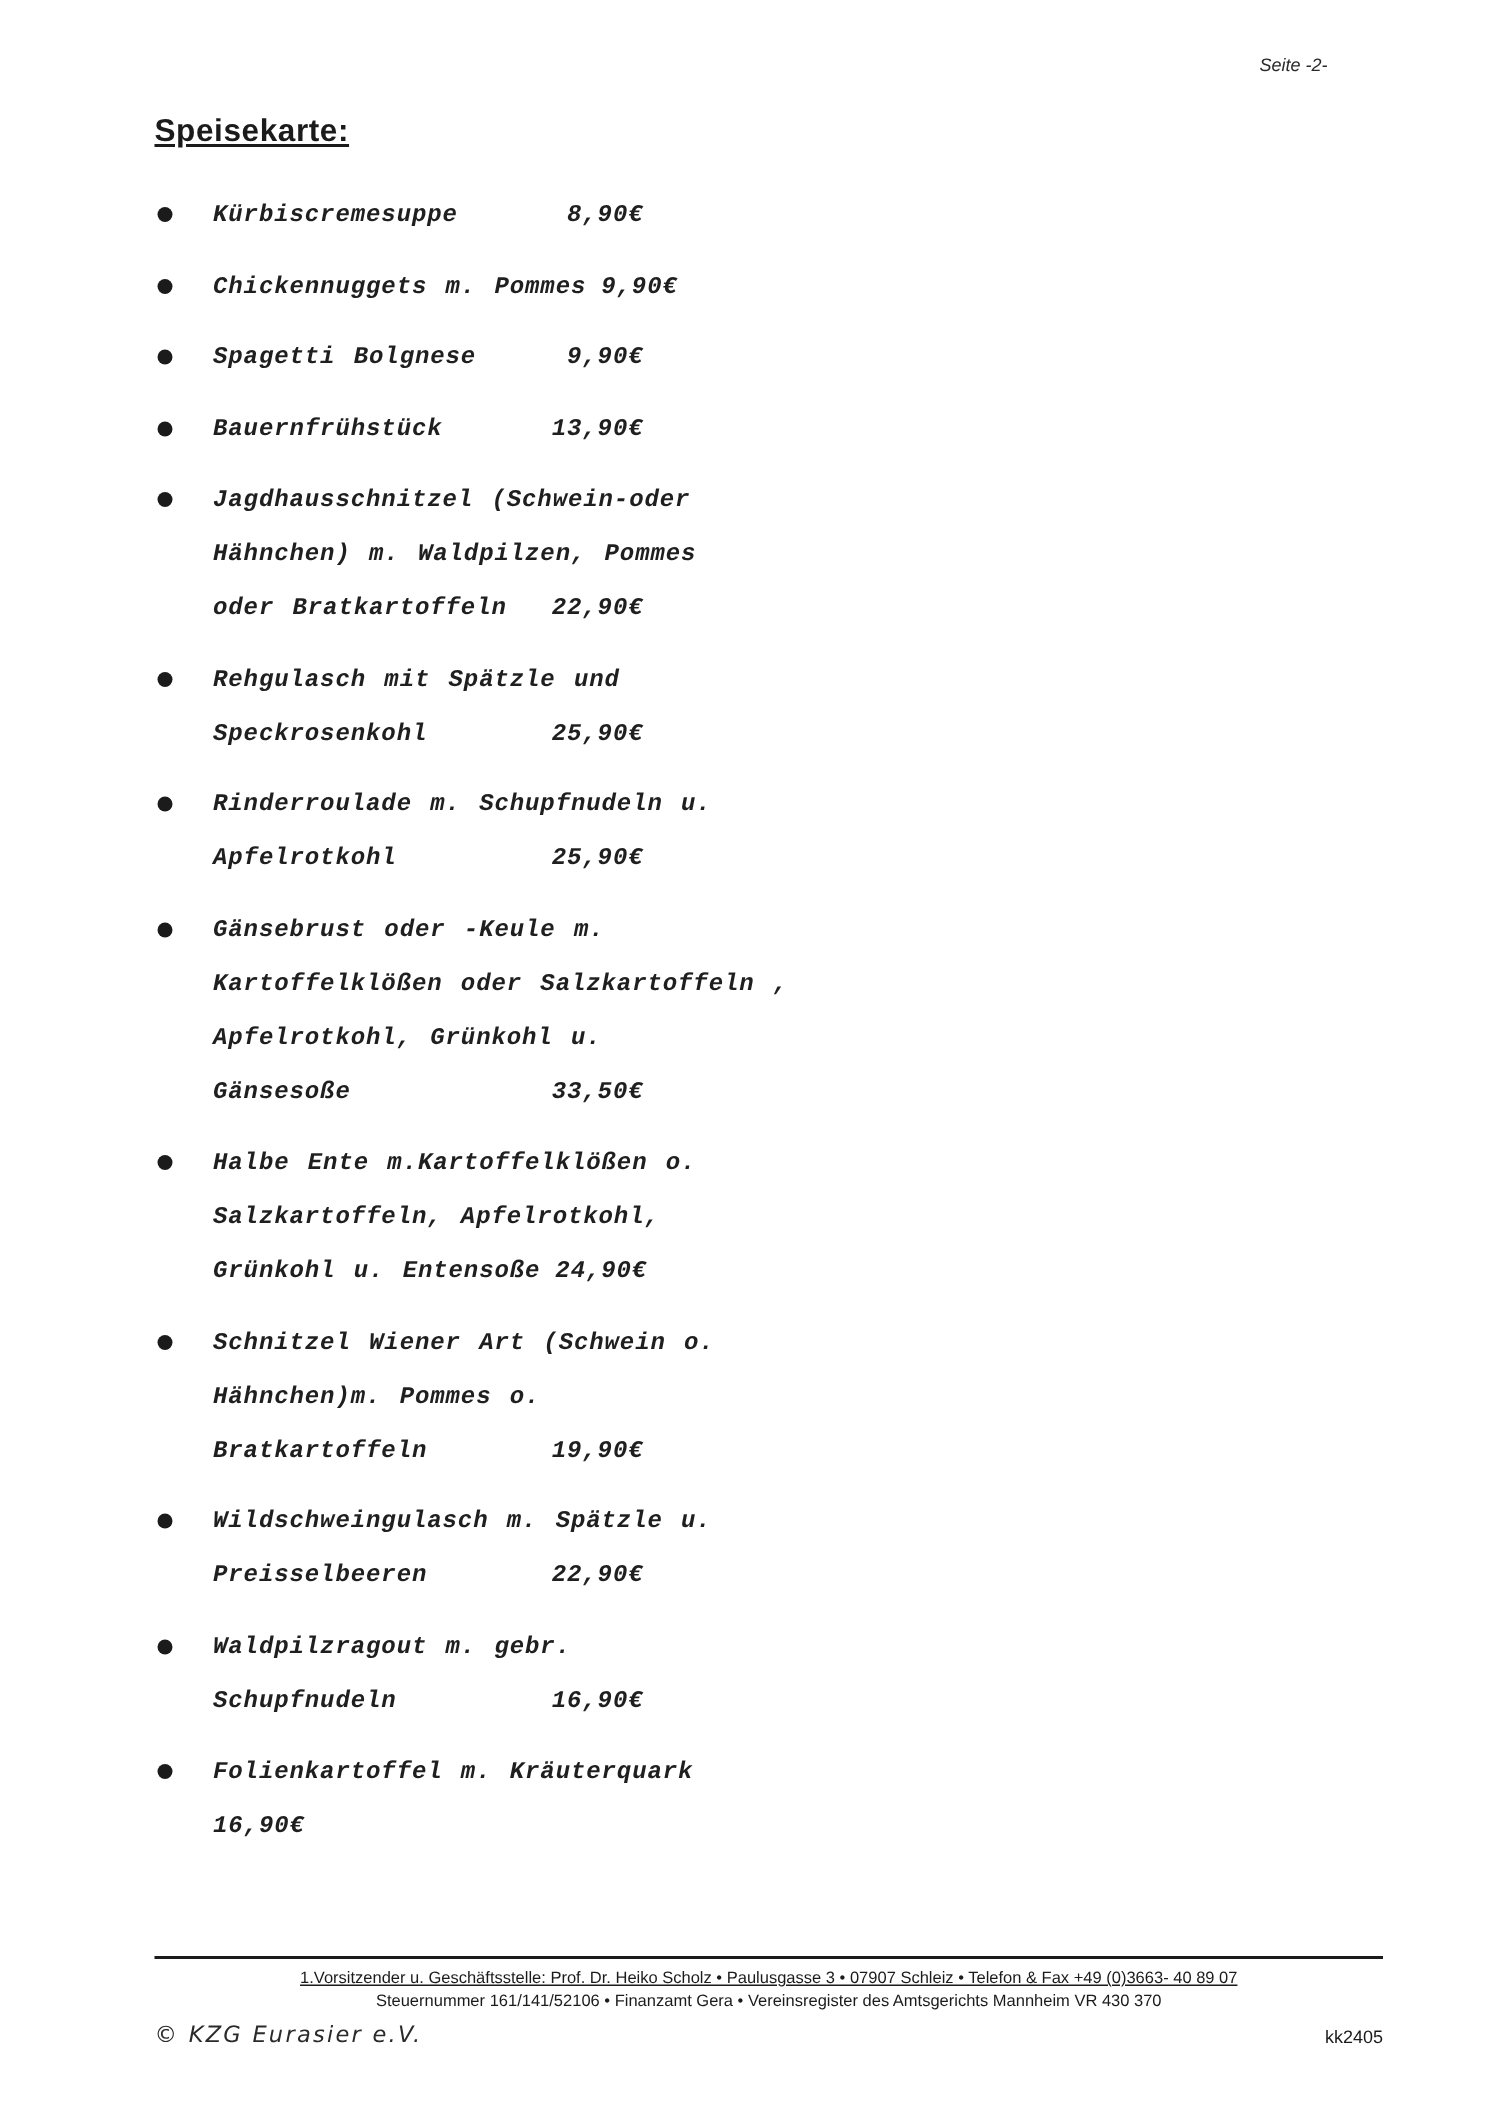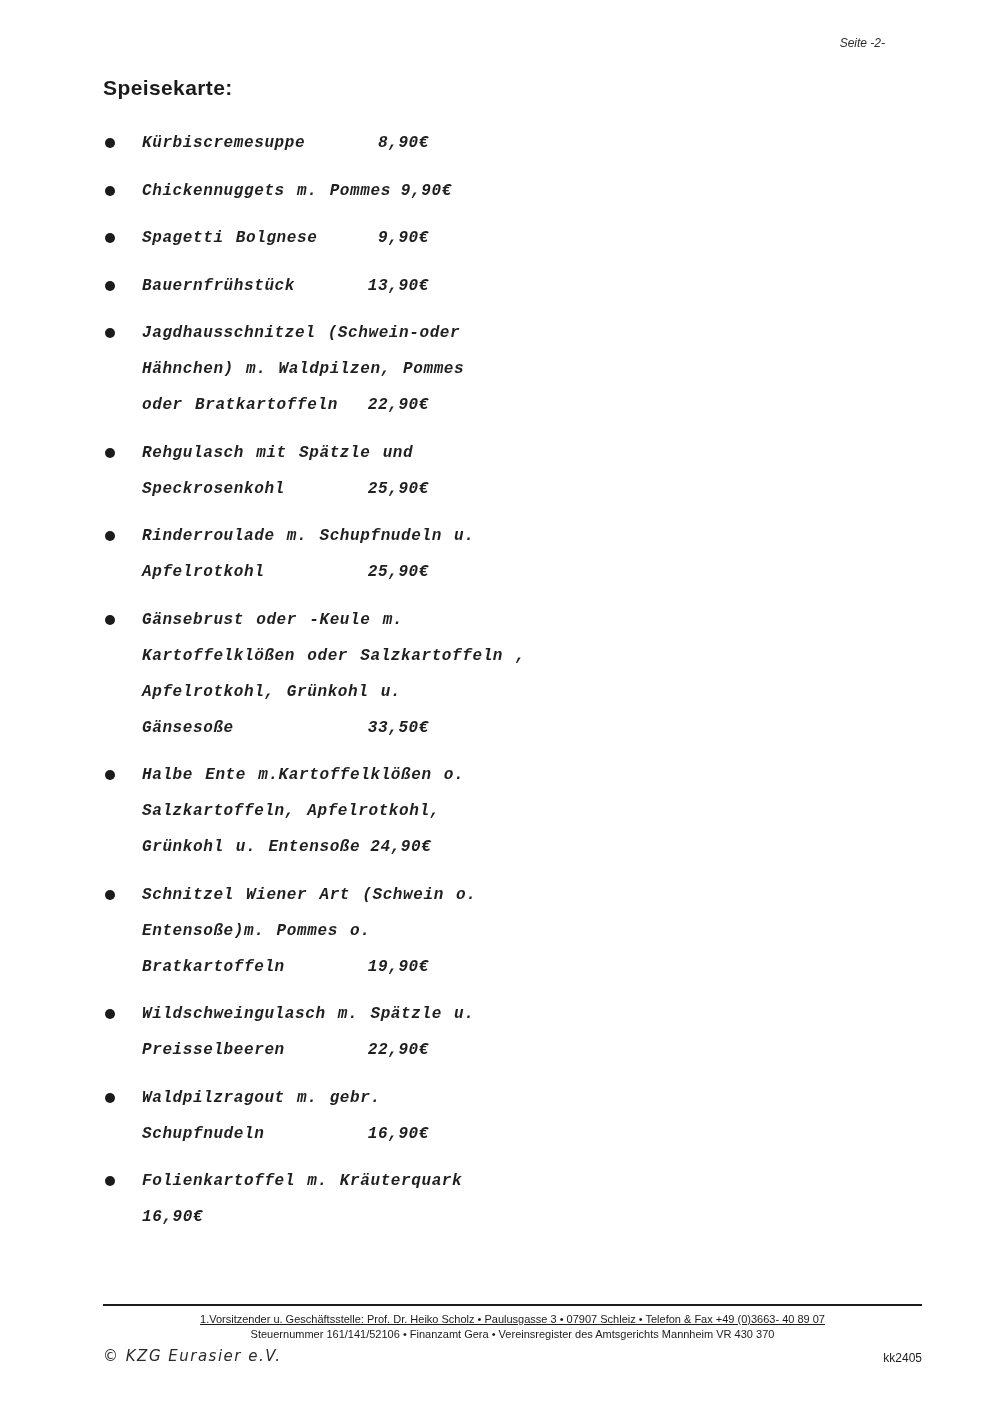--- a/index.html
+++ b/index.html
@@ -21,20 +21,21 @@
     font-style: italic;
     color: #2a2a2a;
   }
   .title {
     position: absolute;
     left: 103px;
     top: 76px;
     font-size: 21px;
     font-weight: bold;
     letter-spacing: 0.4px;
+    text-decoration: underline;
     color: #1b1b1b;
   }
   .menu {
     position: absolute;
     left: 103px;
     top: 125px;
     width: 360px;
     font-family: Liberation Mono, monospace;
   }
   .item {
@@ -238,21 +239,21 @@
       </div>
       <div class="item">
         <div class="bullet-col">
           <div class="bullet"></div>
         </div>
         <div class="lines">
           <div class="line">
             <span>Schnitzel Wiener Art (Schwein o.</span>
           </div>
           <div class="line">
-            <span>Entensoße)m. Pommes o.</span>
+            <span>Hähnchen)m. Pommes o.</span>
           </div>
           <div class="line">
             <span>Bratkartoffeln</span>
             <span class="price">19,90€</span>
           </div>
         </div>
       </div>
       <div class="item">
         <div class="bullet-col">
           <div class="bullet"></div>

